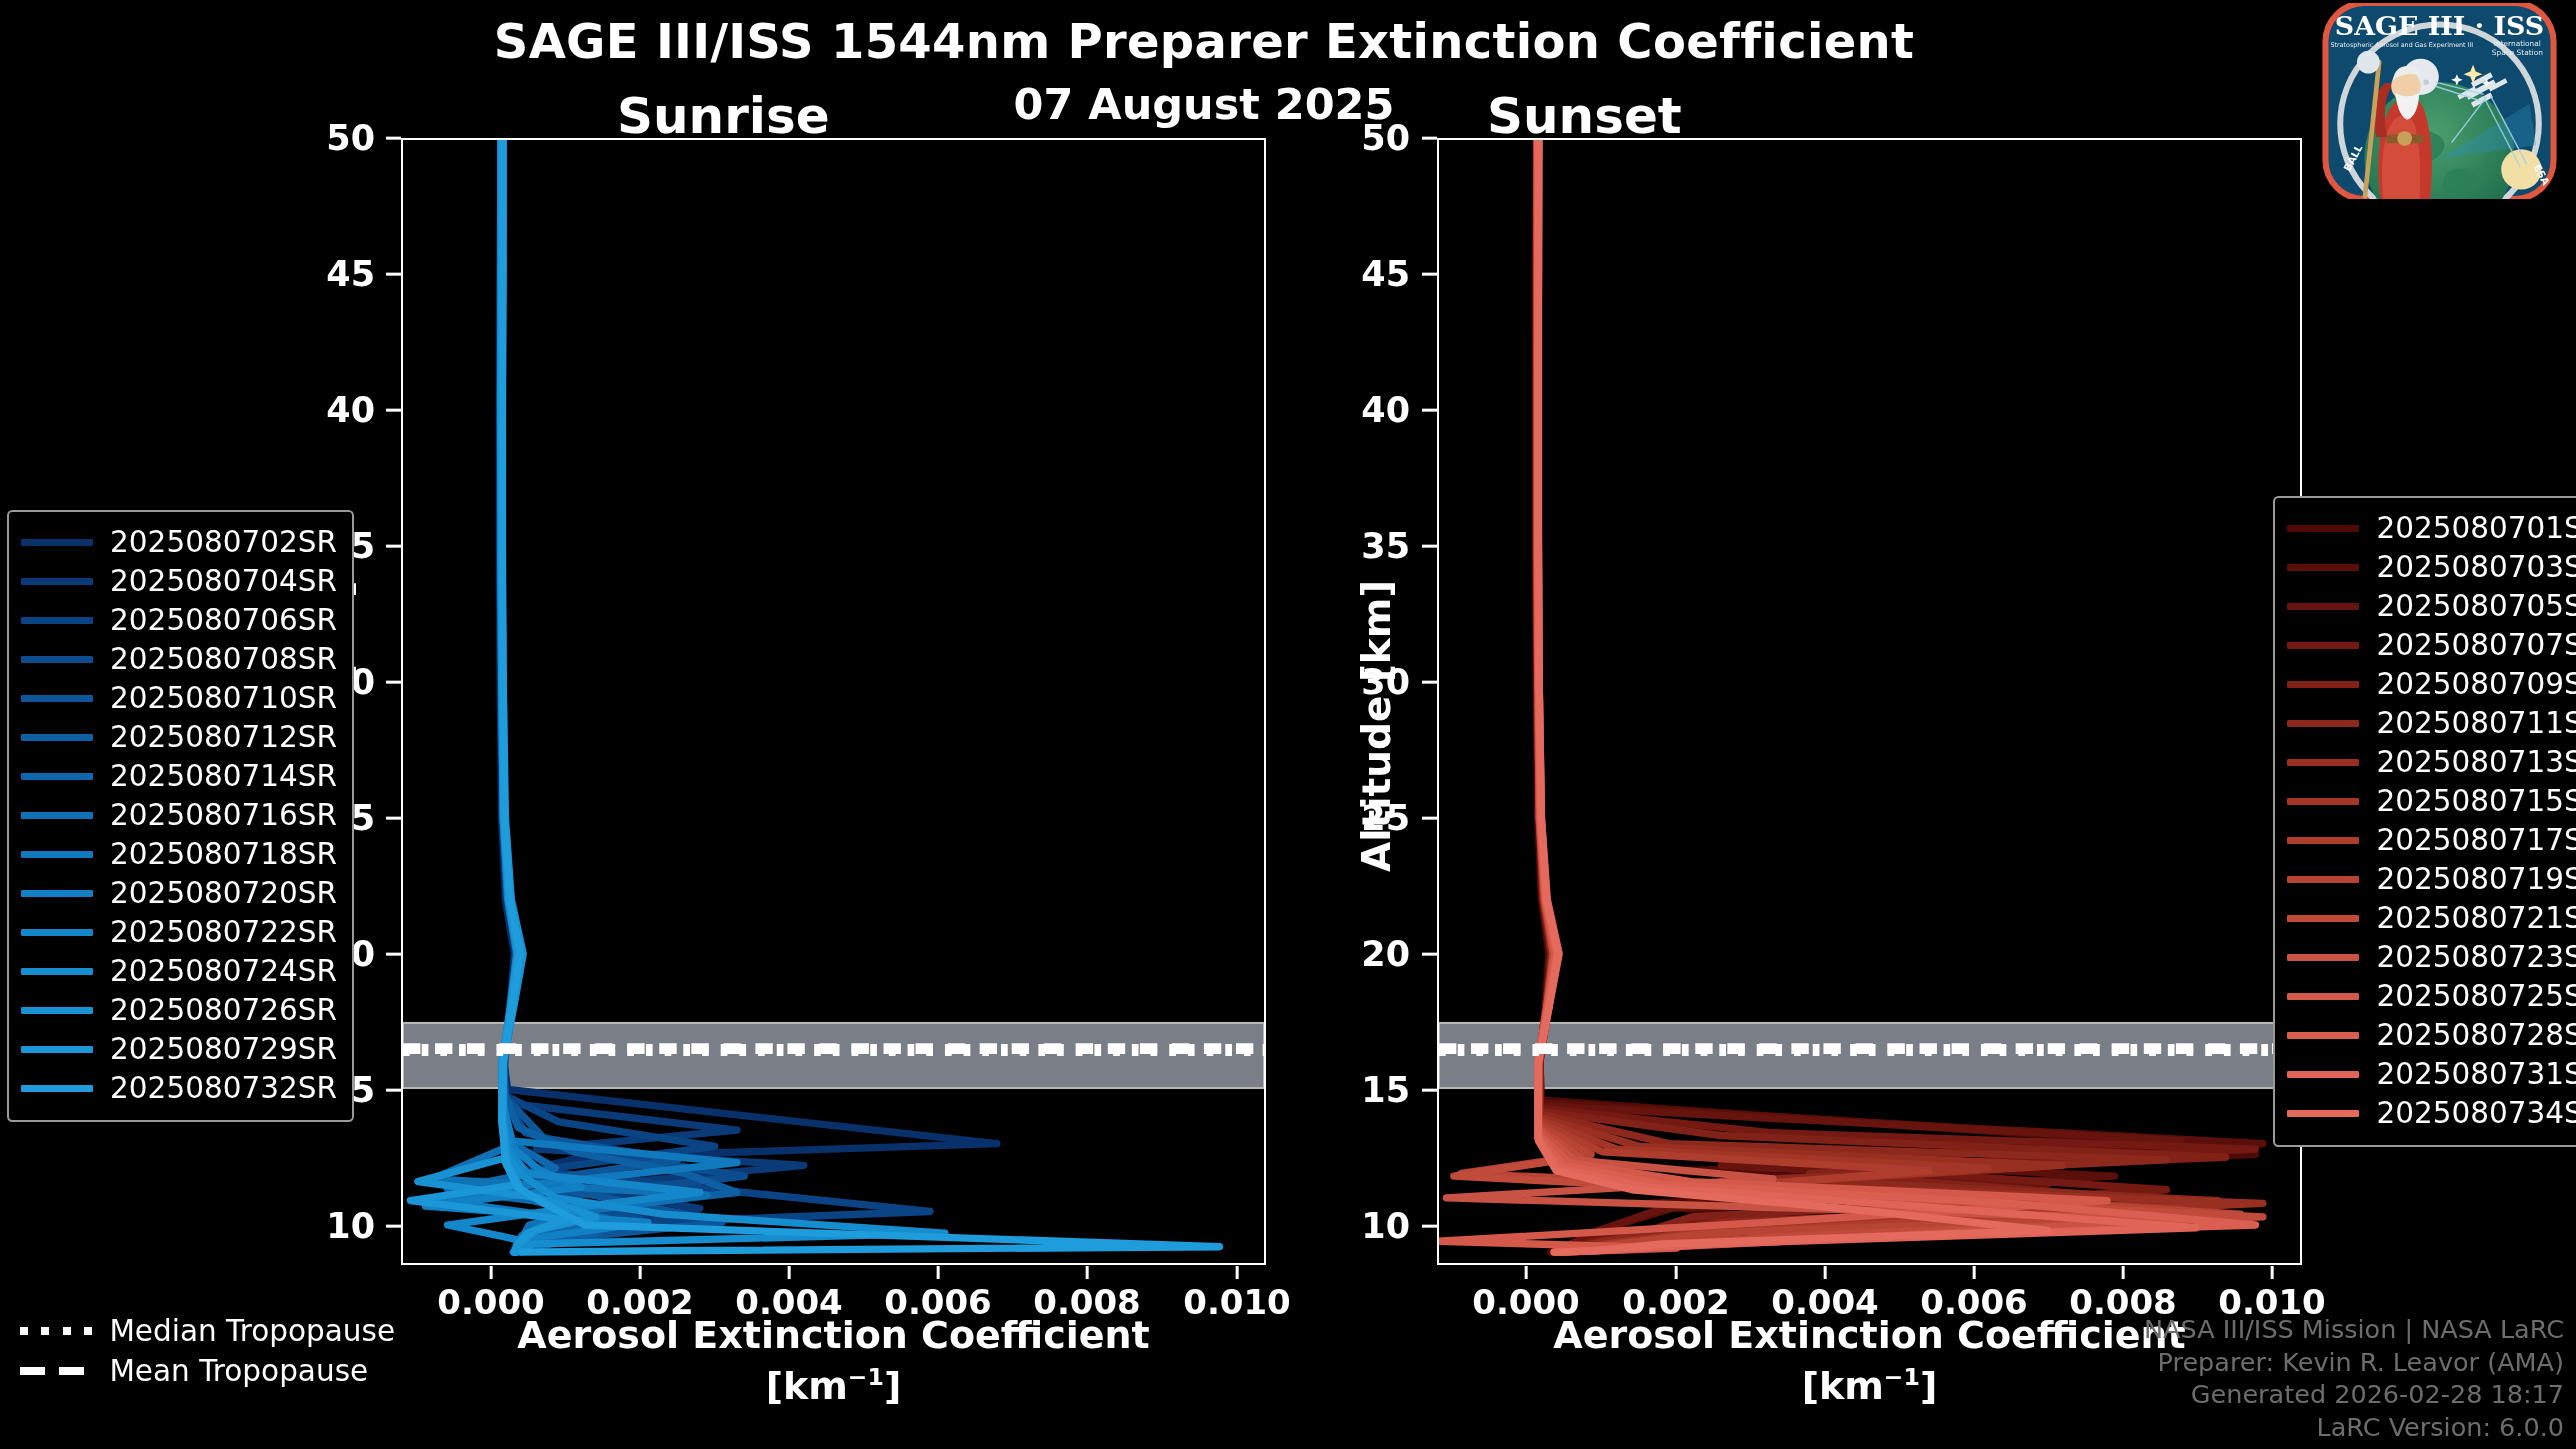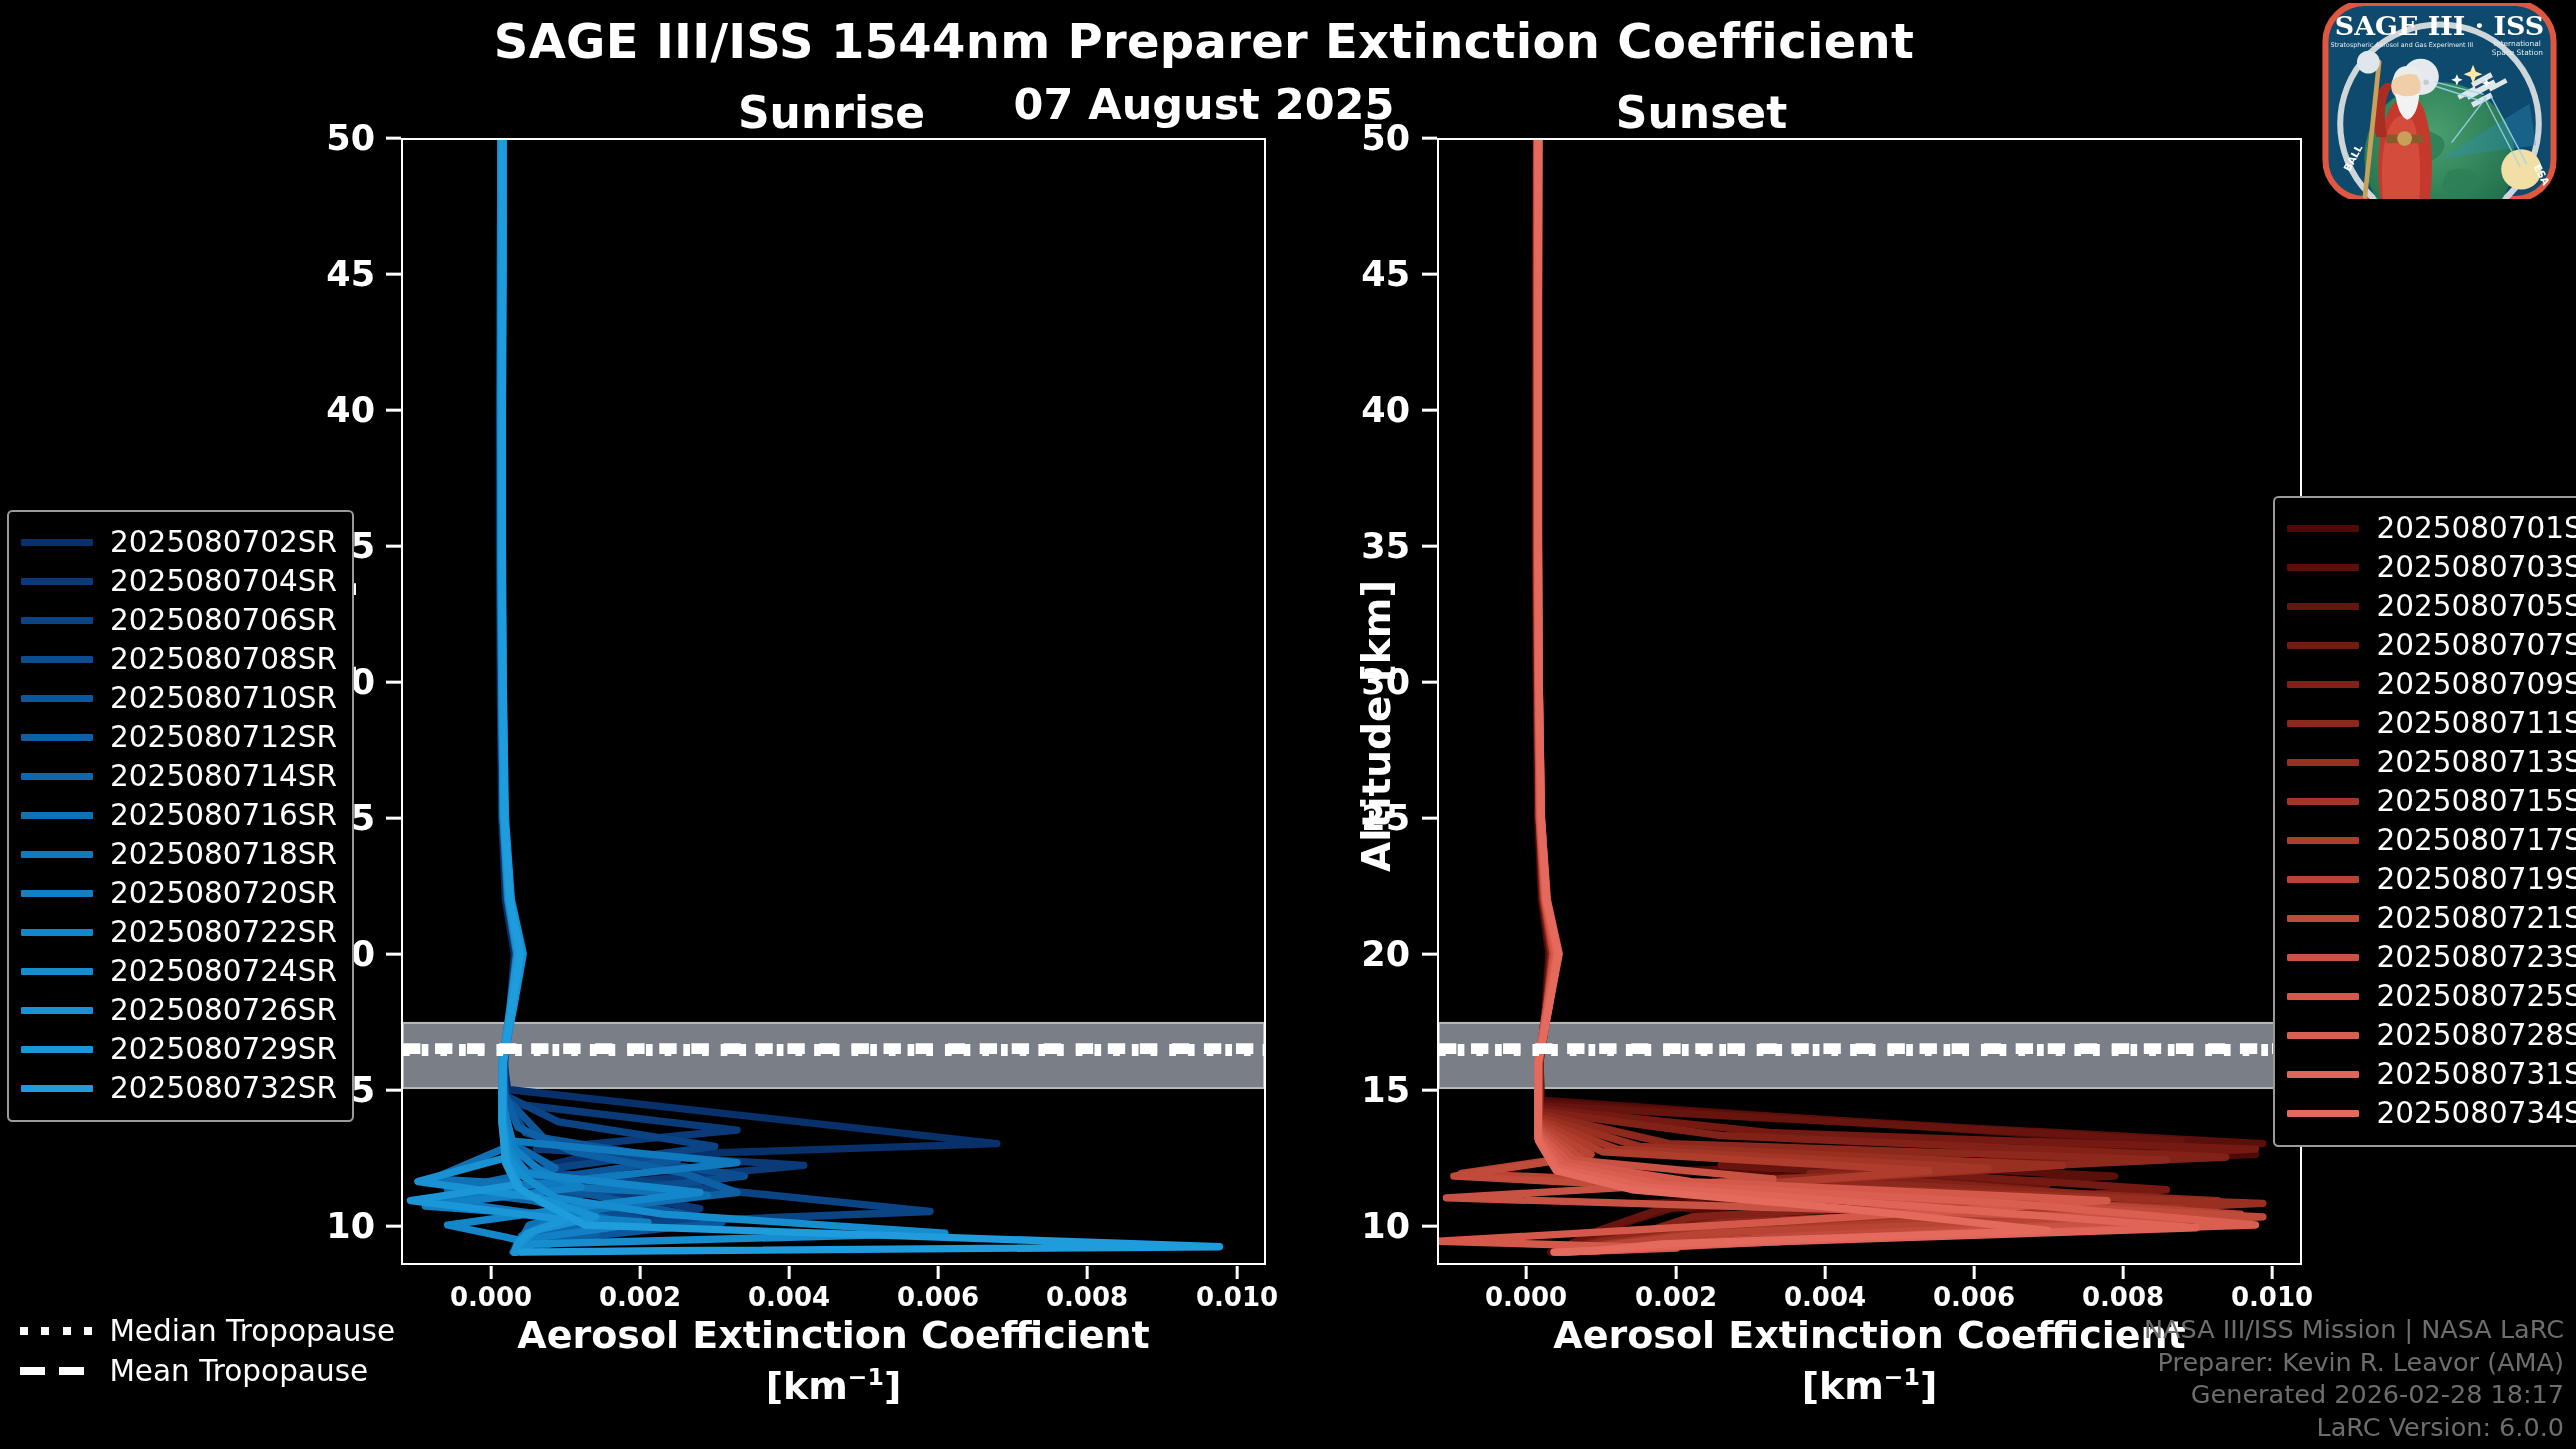--- a/index.html
+++ b/index.html
@@ -14,21 +14,21 @@
   #main-title{
     left:0;top:13.4px;width:2408px;text-align:center;
     font-size:48px;font-weight:bold;letter-spacing:0.3px;
     font-family:"DejaVu Sans","Liberation Sans",sans-serif;
   }
   #date-title{
     left:0;top:79px;width:2408px;text-align:center;
     font-size:43px;font-weight:bold;
   }
   .panel-sub{
-    font-size:44px;font-weight:bold;text-align:center;
+    font-size:50px;font-weight:bold;
   }
   #sunrise-label{left:617px;top:87px;width:429px;}
   #sunset-label{left:1487px;top:87px;width:429px;}
 
   
   .plot-frame{
     border:2.7px solid #ffffff;background:#000;box-sizing:border-box;
     overflow:hidden;
   }
   #plot-sunrise{left:401px;top:138px;width:865px;height:1127px;}
@@ -38,21 +38,21 @@
   
   .ytick-label{
     position:absolute;right:0;width:101px;text-align:right;
     font-size:35px;font-weight:bold;transform:translateY(-50%);
     font-family:"DejaVu Sans","Liberation Sans",sans-serif;
   }
   .ytick-mark{position:absolute;width:14.8px;height:2.7px;background:#fff;transform:translateY(-50%);}
   .xtick-mark{position:absolute;width:2.7px;height:13.4px;background:#fff;transform:translateX(-50%);}
   .xtick-label{
     position:absolute;top:16px;width:174px;text-align:center;
-    font-size:26px;font-weight:bold;transform:translateX(-50%);
+    font-size:34px;font-weight:bold;transform:translateX(-50%);
   }
   .axis-x-title{
     position:absolute;width:865px;text-align:center;
     font-size:38px;font-weight:bold;line-height:1.1;
   }
   .axis-x-unit{
     position:absolute;width:865px;text-align:center;
     font-size:38px;font-weight:bold;
   }
   .axis-y-title{

